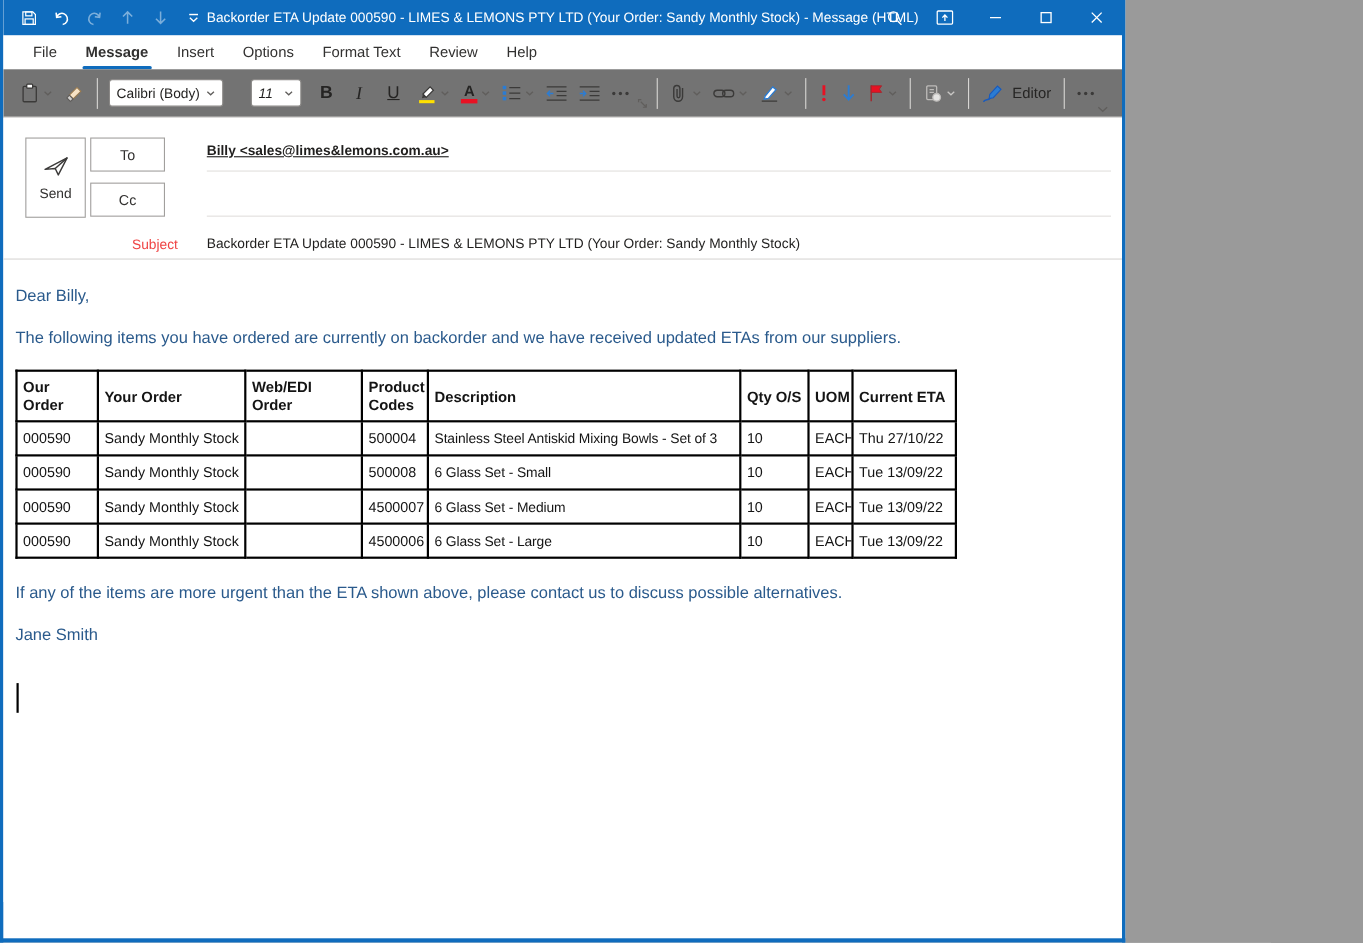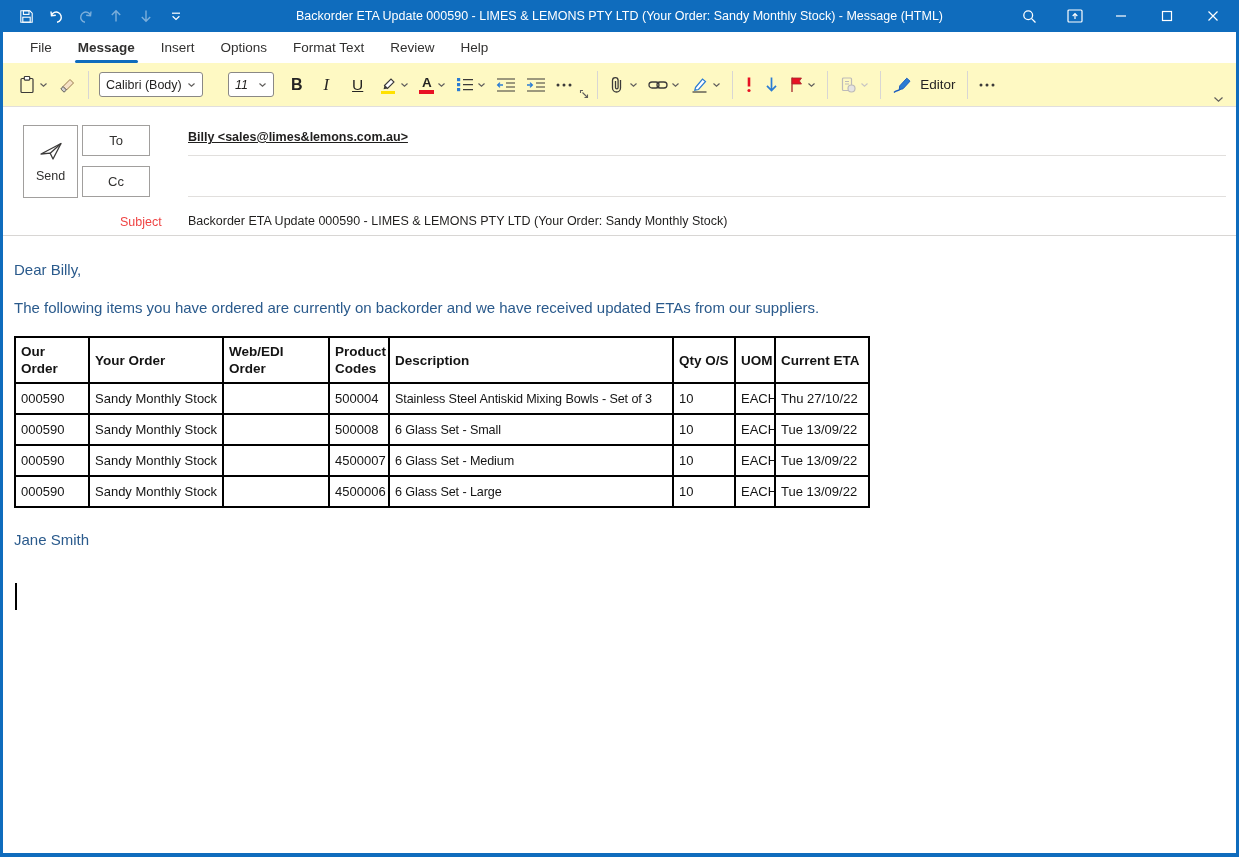--- a/index.html
+++ b/index.html
@@ -5,39 +5,39 @@
   :root{
     --accent:#0f6cbd;
     --body-text:#2a5a8c;
     --icon:#3b3a39;
     --muted:#605e5c;
   }
   *{box-sizing:border-box;margin:0;padding:0;}
   html,body{background:#9a9a9a;}
   body{font-family:"Liberation Sans","DejaVu Sans",sans-serif;}
   .window{
-    position:relative;width:1239px;height:857px;background:#fff;
+    position:relative;width:1023px;height:857px;background:#fff;
     border-left:3px solid var(--accent);border-right:3px solid var(--accent);
     border-bottom:4px solid var(--accent);overflow:hidden;
   }
   
   .titlebar{height:32px;background:var(--accent);display:flex;align-items:center;color:#fff;position:relative;}
   .qat{display:flex;align-items:center;gap:4px;padding-left:10px;z-index:2;}
   .qat-btn{width:26px;height:26px;display:flex;align-items:center;justify-content:center;cursor:pointer;}
   .qat-btn.disabled{opacity:.45;cursor:default;}
   .win-title{position:absolute;left:0;right:0;text-align:center;font-size:12.5px;color:#fff;pointer-events:none;}
   .win-controls{margin-left:auto;display:flex;align-items:stretch;height:32px;z-index:2;}
   .win-btn{width:46px;display:flex;align-items:center;justify-content:center;cursor:pointer;}
   
   .tabs{height:31px;display:flex;align-items:stretch;padding-left:14px;background:#fff;}
   .tab{display:flex;align-items:center;padding:0 13px;font-size:13.5px;color:#323130;cursor:pointer;position:relative;}
   .tab.active{font-weight:700;}
   .tab.active::after{content:"";position:absolute;left:10px;right:10px;bottom:0;height:3px;background:var(--accent);border-radius:2px;}
   
-  .toolbar{height:44px;display:flex;align-items:center;padding:0 10px;background:#fef9c3;border-bottom:1px solid #e1dfdd;position:relative;}
+  .toolbar{height:44px;display:flex;align-items:center;padding:0 10px;background:#737373;border-bottom:1px solid #e1dfdd;position:relative;}
   .tbtn{display:flex;align-items:center;gap:3px;height:30px;padding:0 5px;border-radius:4px;cursor:pointer;color:var(--icon);}
   .tbtn.disabled{cursor:default;}
   .tdivider{width:1px;height:28px;background:#d8d6d4;margin:0 6px;flex:0 0 auto;}
   .combo{display:flex;align-items:center;justify-content:space-between;height:25px;border:1px solid #8a8886;border-radius:3px;padding:0 6px;font-size:12.5px;color:#201f1e;cursor:pointer;background:#fff;}
   .combo.font{width:104px;margin-left:4px;}
   .combo.size{width:46px;margin-left:25px;margin-right:8px;font-style:italic;}
   .glyph-b{font-weight:800;font-size:16px;color:#252423;}
   .glyph-i{font-family:"Liberation Serif",serif;font-style:italic;font-size:16.5px;color:#252423;padding:0 3px;}
   .glyph-u{font-size:15.5px;text-decoration:underline;color:#252423;padding:0 2px;}
   .fontcolor{display:flex;flex-direction:column;align-items:center;line-height:1;}
@@ -526,20 +526,21 @@
           <td></td>
           <td>4500006</td>
           <td class="desc">6 Glass Set - Large</td>
           <td>10</td>
           <td>EACH</td>
           <td>Tue 13/09/22</td>
         </tr>
       </tbody>
     </table>
 
+    <p>If any of the items are more urgent than the ETA shown above, please contact us to discuss possible alternatives.</p>
 
     <div class="sig">
       <p>Jane Smith</p>
     </div>
 
     <div class="caret"></div>
   </div>
 
 </div>
 

